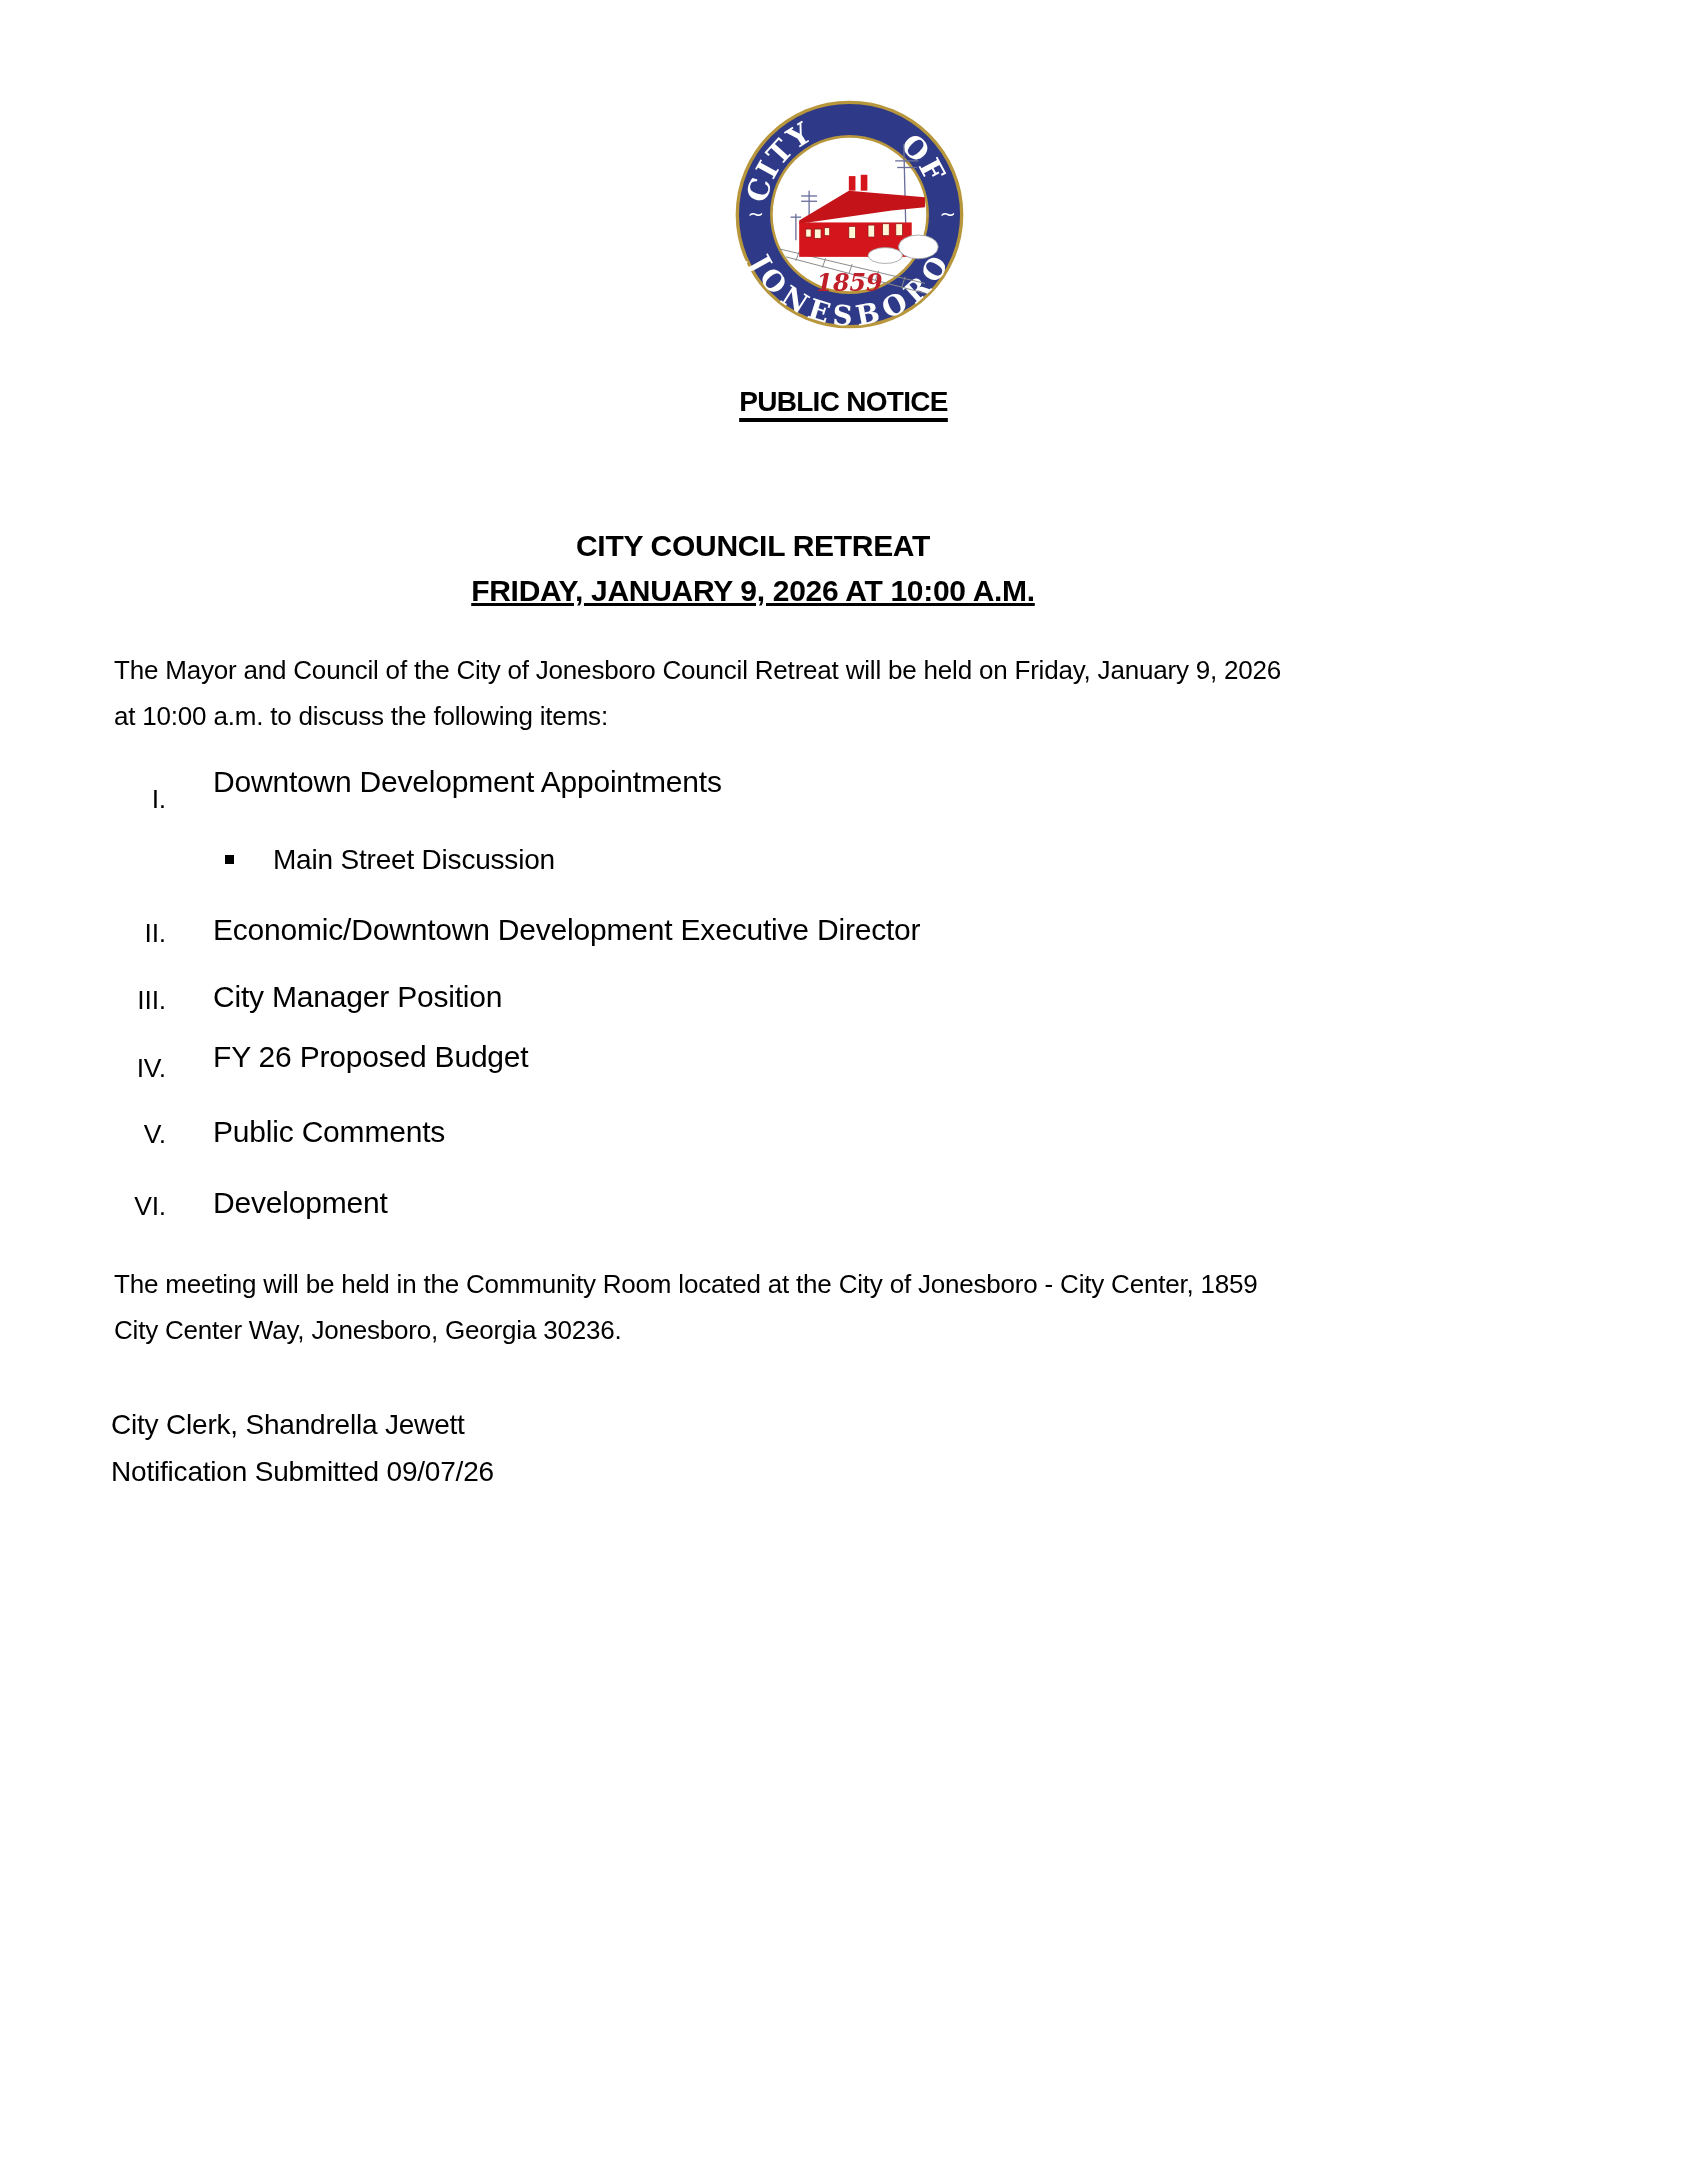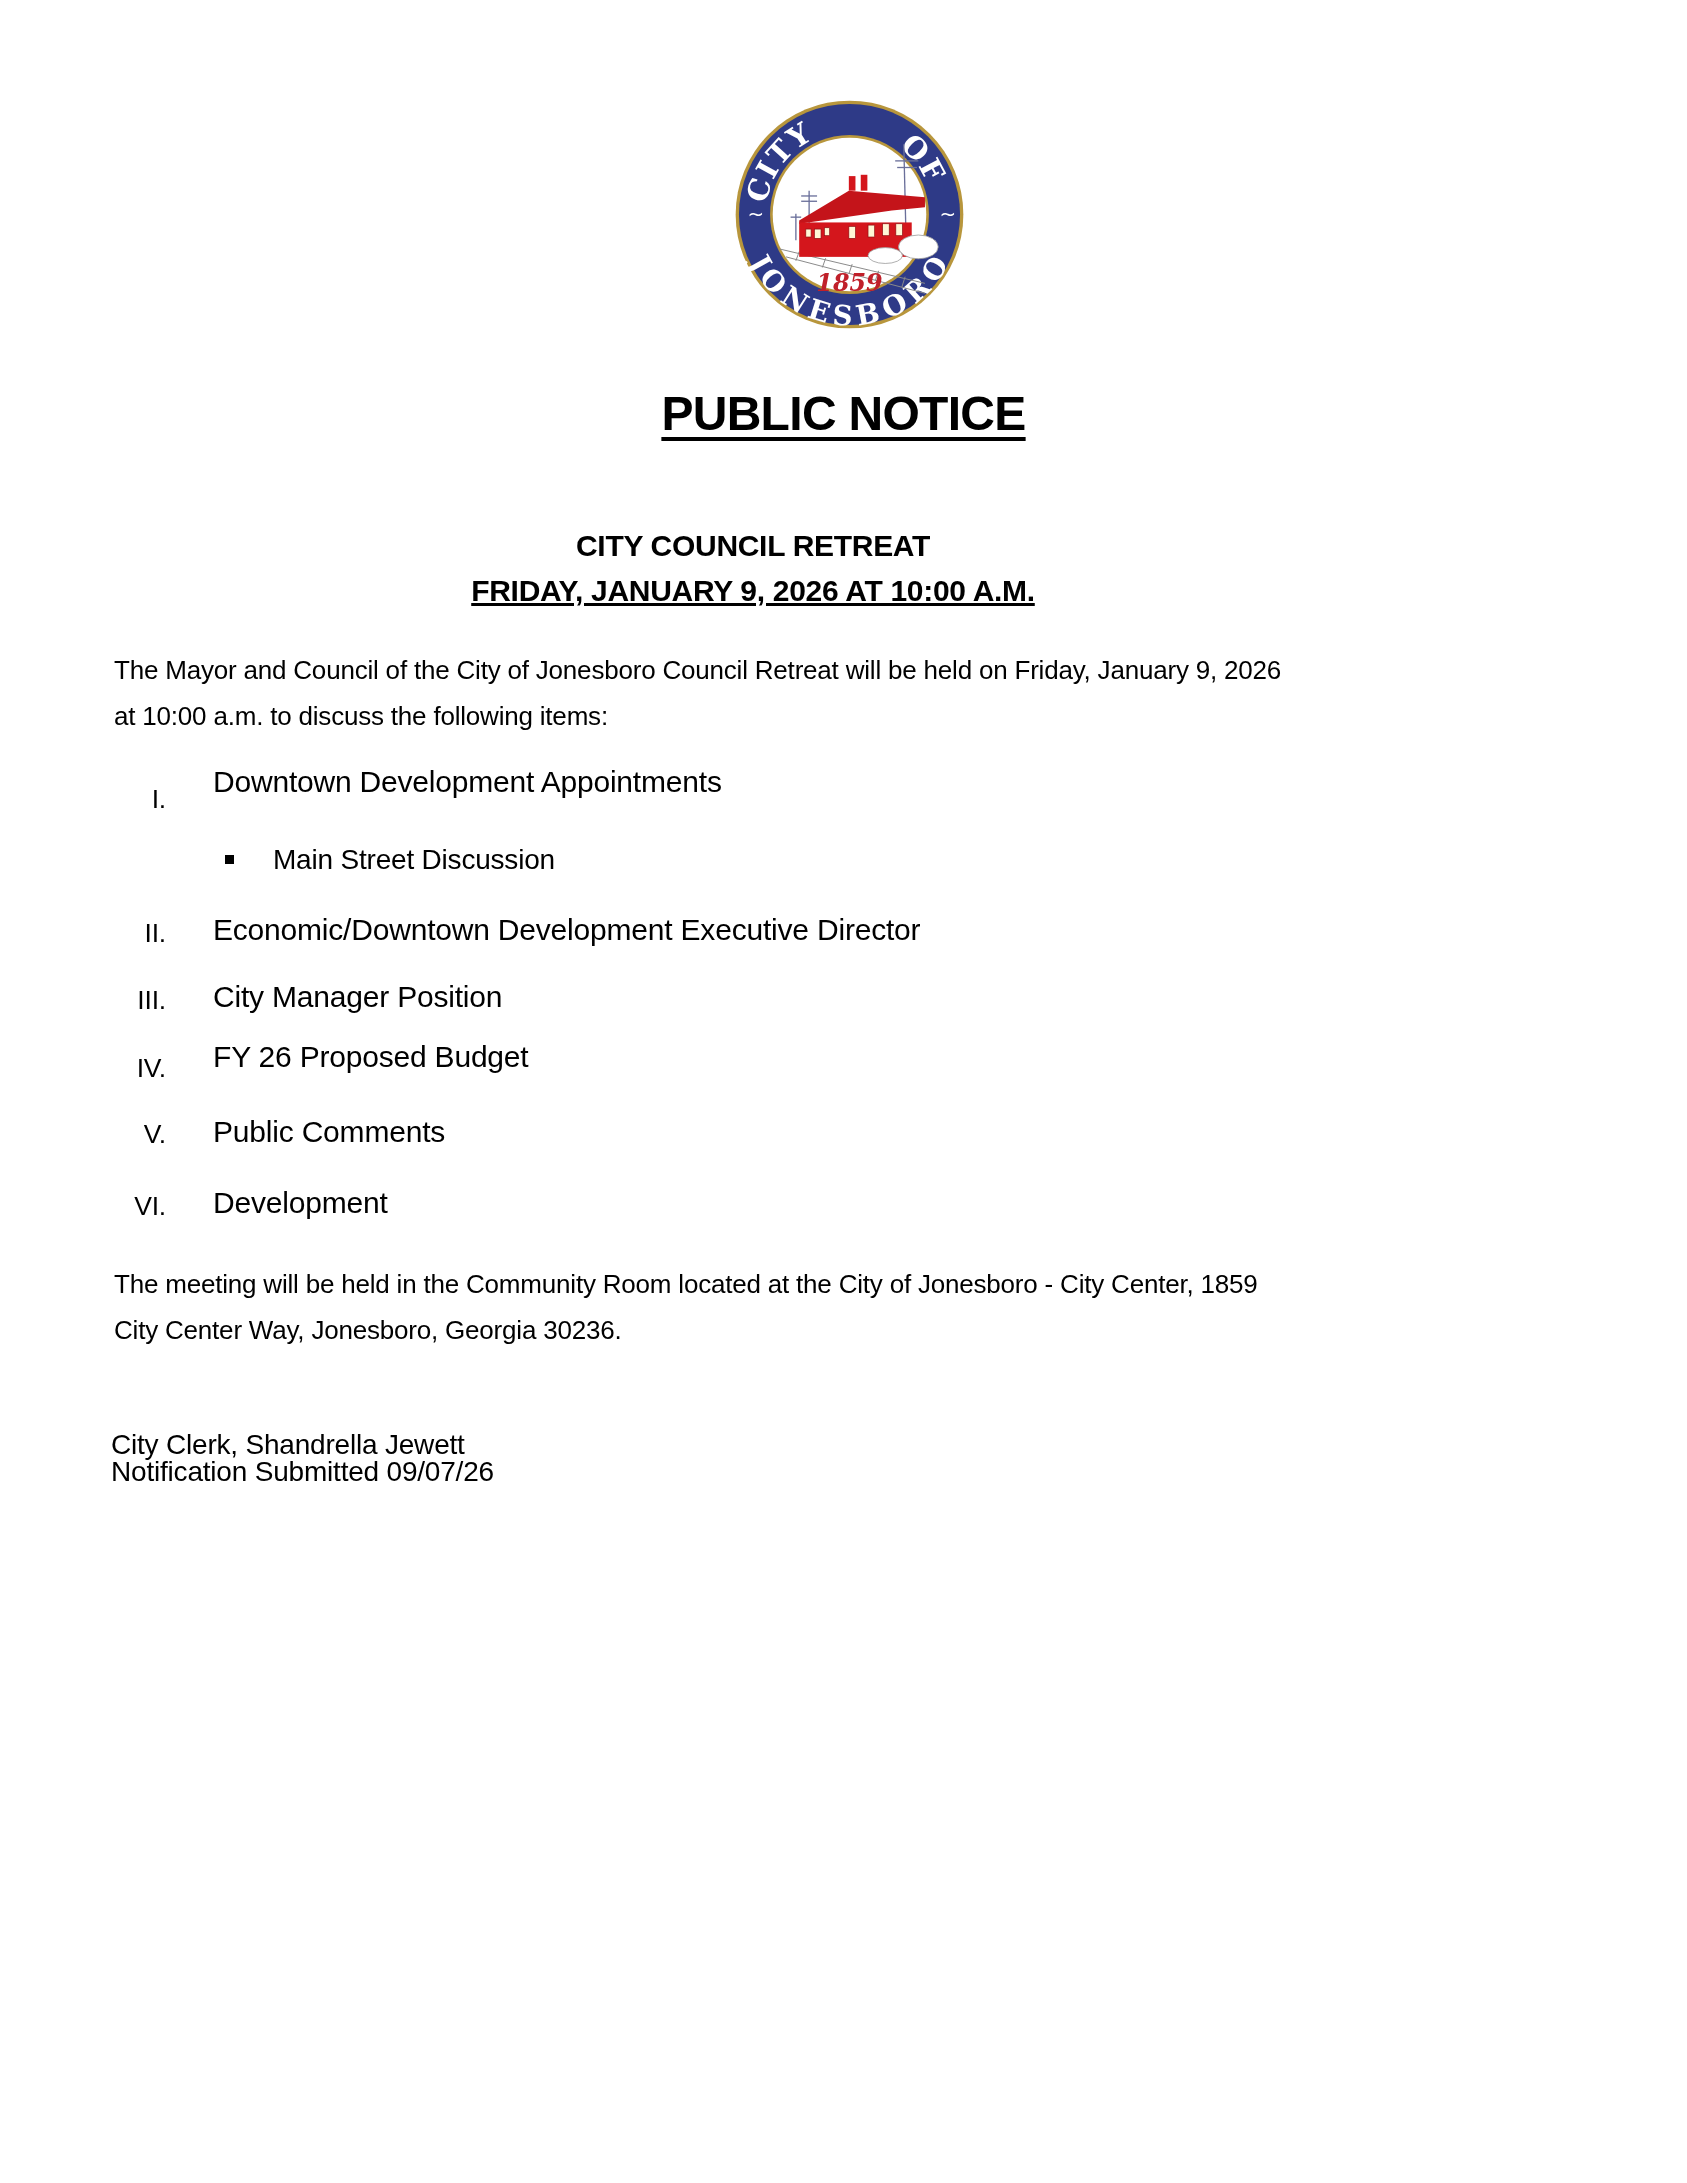--- a/index.html
+++ b/index.html
@@ -1,20 +1,20 @@
 <!DOCTYPE html>
 <html style="font-size:10.6px"><head>
 <meta charset="utf-8">
 <style>
   html, body { margin: 0; padding: 0; background: #ffffff; }
   body { width: 1687px; height: 2183px; position: relative; overflow: hidden;
          font-family: "Liberation Sans", "DejaVu Sans", sans-serif; color: #000; }
   .abs { position: absolute; white-space: nowrap; }
   #logo { position: absolute; left: 733px; top: 98px; width: 233px; height: 233px; }
-  .title { left: 0; width: 1687px; text-align: center; top: 386px; font-size: 48px; font-weight: bold;
+  .title { left: 0; width: 1687px; text-align: center; top: 386px; font-size: 28px; font-weight: bold;
            letter-spacing: -0.7px; }
   .title span { text-decoration: underline; text-decoration-thickness: 4px; text-underline-offset: 6.6px; }
   .sub { left: 0; width: 1506px; text-align: center; font-size: 30px; font-weight: bold; letter-spacing: -0.3px; }
   .body { font-size: 26px; left: 114px; letter-spacing: -0.2px; }
   .roman { font-size: 26.5px; text-align: right; width: 60px; }
   .item { font-size: 30px; left: 213px; letter-spacing: -0.2px; }
   .bullet { left: 225px; width: 9.3px; height: 9.3px; background: #000; position: absolute; }
   .sig { font-size: 28px; left: 111px; letter-spacing: -0.2px; }
 </style>
 </head>
@@ -109,15 +109,15 @@
   <div class="abs body roman" style="top:1119px; left:106px;">V.</div>
   <div class="abs item" style="top:1115px;">Public Comments</div>
 
   <div class="abs body roman" style="top:1191px; left:106px;">VI.</div>
   <div class="abs item" style="top:1186px;">Development</div>
 </div>
 
 <div class="abs body" style="top:1269px;">The meeting will be held in the Community Room located at the City of Jonesboro - City Center, 1859</div>
 <div class="abs body" style="top:1315px;">City Center Way, Jonesboro, Georgia 30236.</div>
 
-<div class="abs sig" style="top:1409px;margin-top:20px;">City Clerk, Shandrella Jewett</div>
+<div class="abs sig" style="top:1409px;">City Clerk, Shandrella Jewett</div>
 <div class="abs sig" style="top:1456px;">Notification Submitted 09/07/26</div>
 
 
 </body></html>

